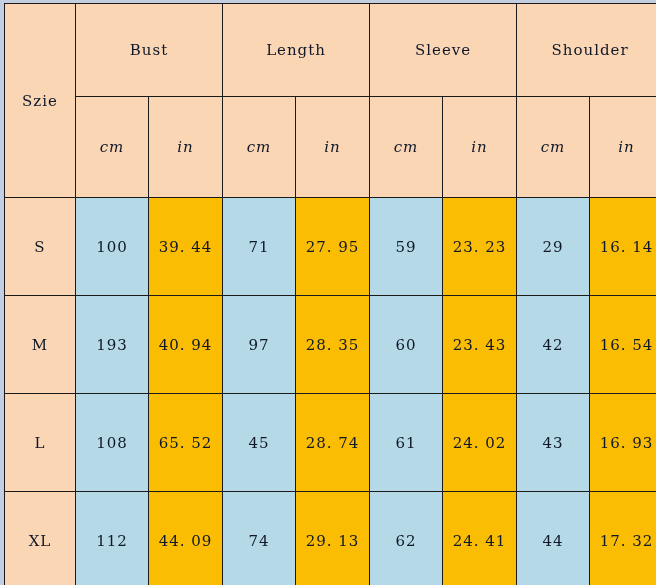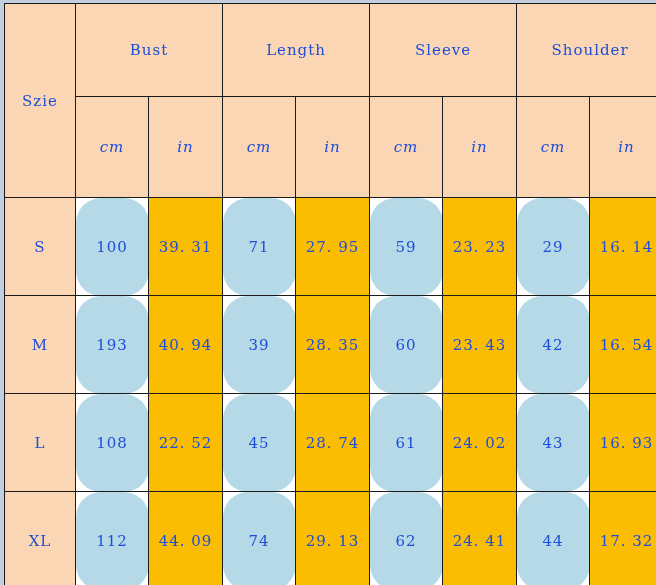--- a/index.html
+++ b/index.html
@@ -50,29 +50,29 @@
     top: 3px;
     width: 652px;
     border-collapse: collapse;
     table-layout: fixed;
   }
 
   table.size-chart td {
     border: 1px solid #1a1a1a;
     text-align: center;
     vertical-align: middle;
-    color: #1d4ed8;
+    color: #0f172a;
     font-size: 15px;
     letter-spacing: 1px;
     padding: 0;
   }
 
   
   .fill-peach  { background: #fad6b4; }
-  .fill-blue   { background: #b6d9e8; border-radius: 25px; }
+  .fill-blue   { background: #b6d9e8; }
   .fill-gold   { background: #fbbd01; }
 
   
   col.c-size { width: 71px; }
   col.c-cm   { width: 73px; }
   col.c-in   { width: 74px; }
 
   
   tr.r-grouphdr td { height: 92px; }
   tr.r-unit     td { height: 100px; font-style: italic; }
@@ -128,45 +128,45 @@
         <td class="fill-peach unit-label">in</td>
         <td class="fill-peach unit-label">cm</td>
         <td class="fill-peach unit-label">in</td>
         <td class="fill-peach unit-label">cm</td>
         <td class="fill-peach unit-label">in</td>
       </tr>
 
       <tr class="r-data">
         <td class="fill-peach size-cell">S</td>
         <td class="fill-blue">100</td>
-        <td class="fill-gold">39. 31</td>
+        <td class="fill-gold">39. 44</td>
         <td class="fill-blue">71</td>
         <td class="fill-gold">27. 95</td>
         <td class="fill-blue">59</td>
         <td class="fill-gold">23. 23</td>
         <td class="fill-blue">29</td>
         <td class="fill-gold">16. 14</td>
       </tr>
 
       <tr class="r-data">
         <td class="fill-peach size-cell">M</td>
         <td class="fill-blue">193</td>
         <td class="fill-gold">40. 94</td>
-        <td class="fill-blue">39</td>
+        <td class="fill-blue">97</td>
         <td class="fill-gold">28. 35</td>
         <td class="fill-blue">60</td>
         <td class="fill-gold">23. 43</td>
         <td class="fill-blue">42</td>
         <td class="fill-gold">16. 54</td>
       </tr>
 
       <tr class="r-data">
         <td class="fill-peach size-cell">L</td>
         <td class="fill-blue">108</td>
-        <td class="fill-gold">22. 52</td>
+        <td class="fill-gold">65. 52</td>
         <td class="fill-blue">45</td>
         <td class="fill-gold">28. 74</td>
         <td class="fill-blue">61</td>
         <td class="fill-gold">24. 02</td>
         <td class="fill-blue">43</td>
         <td class="fill-gold">16. 93</td>
       </tr>
 
       <tr class="r-data">
         <td class="fill-peach size-cell">XL</td>

